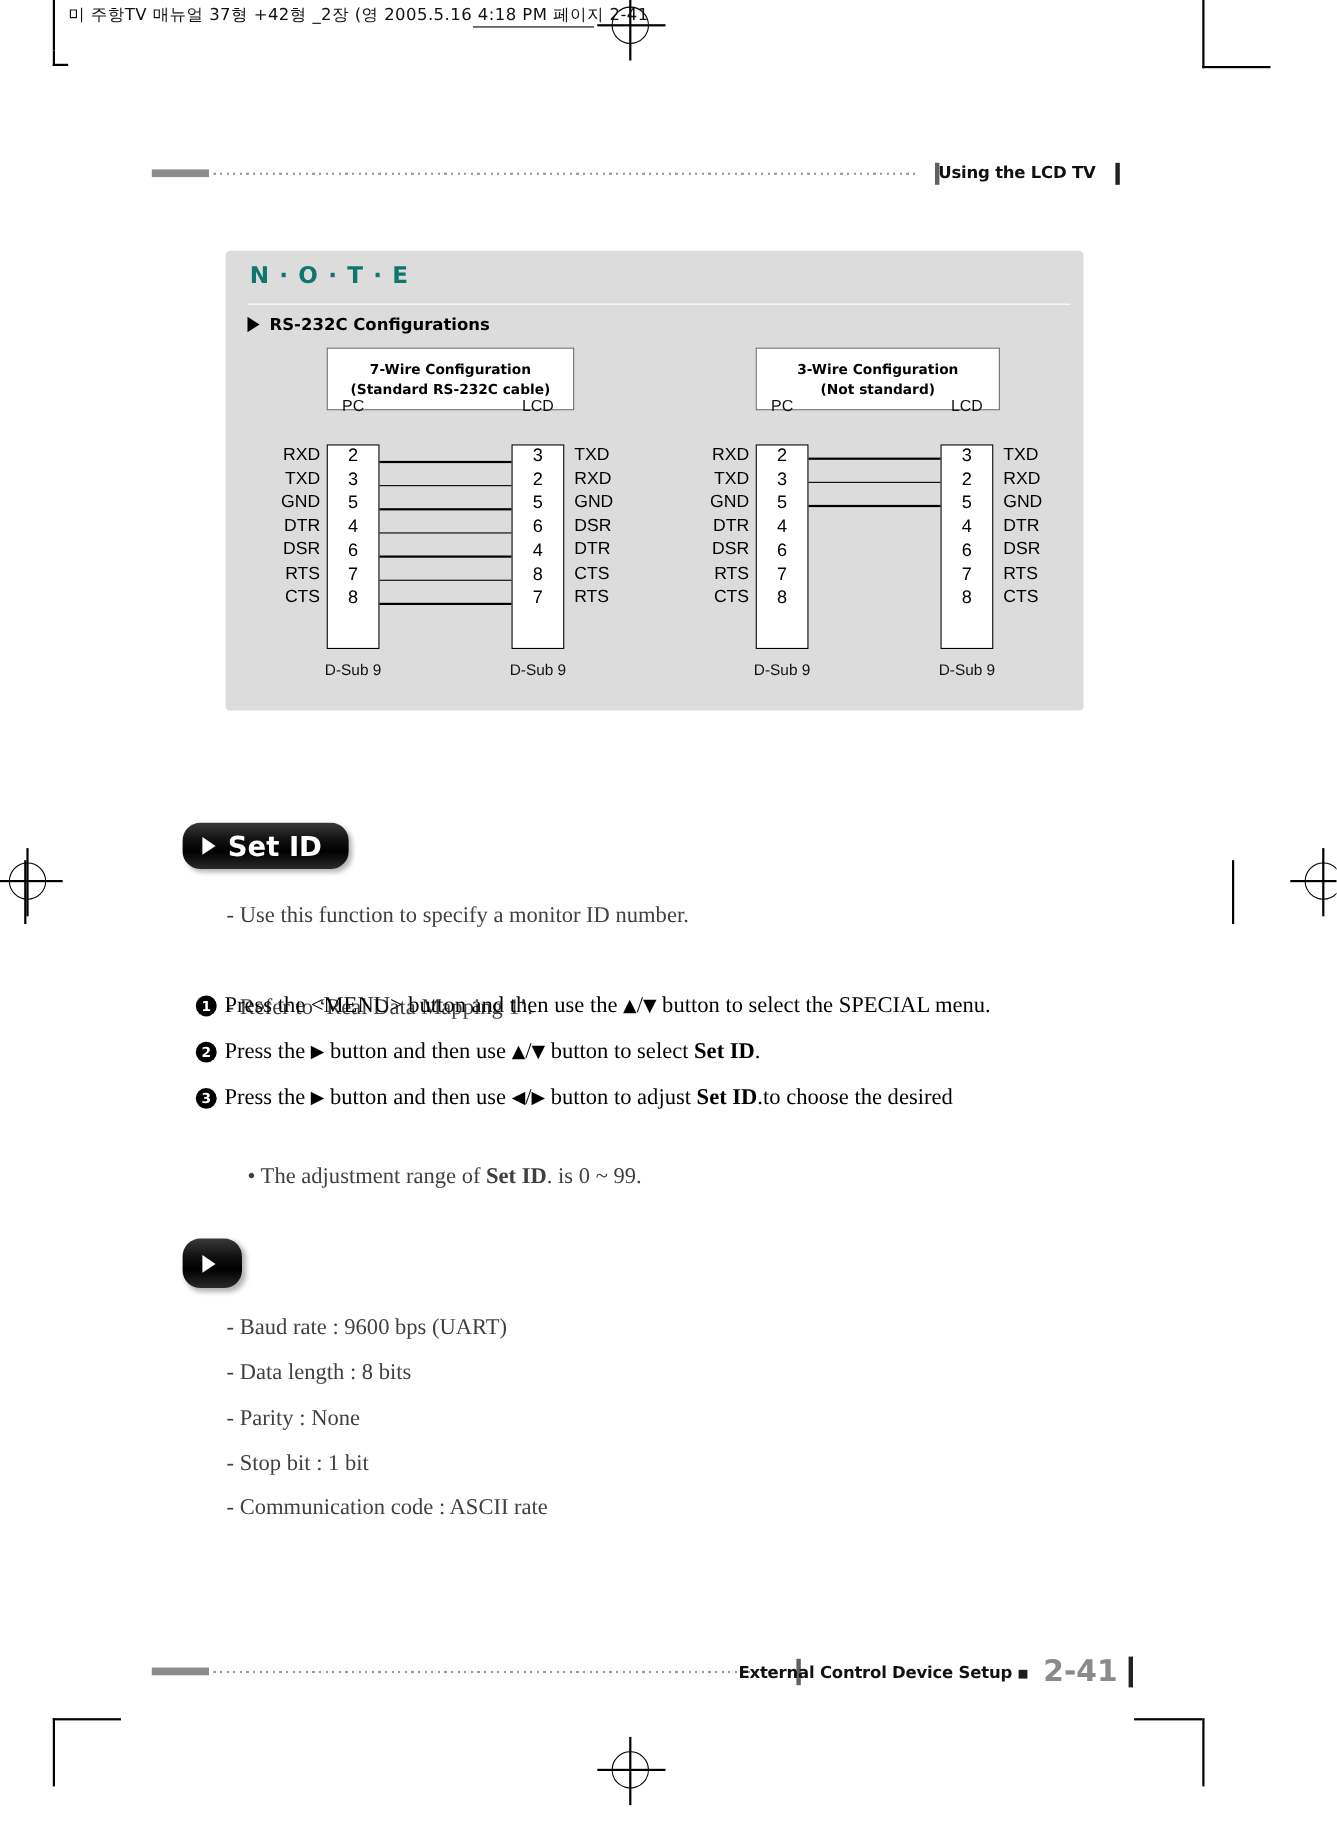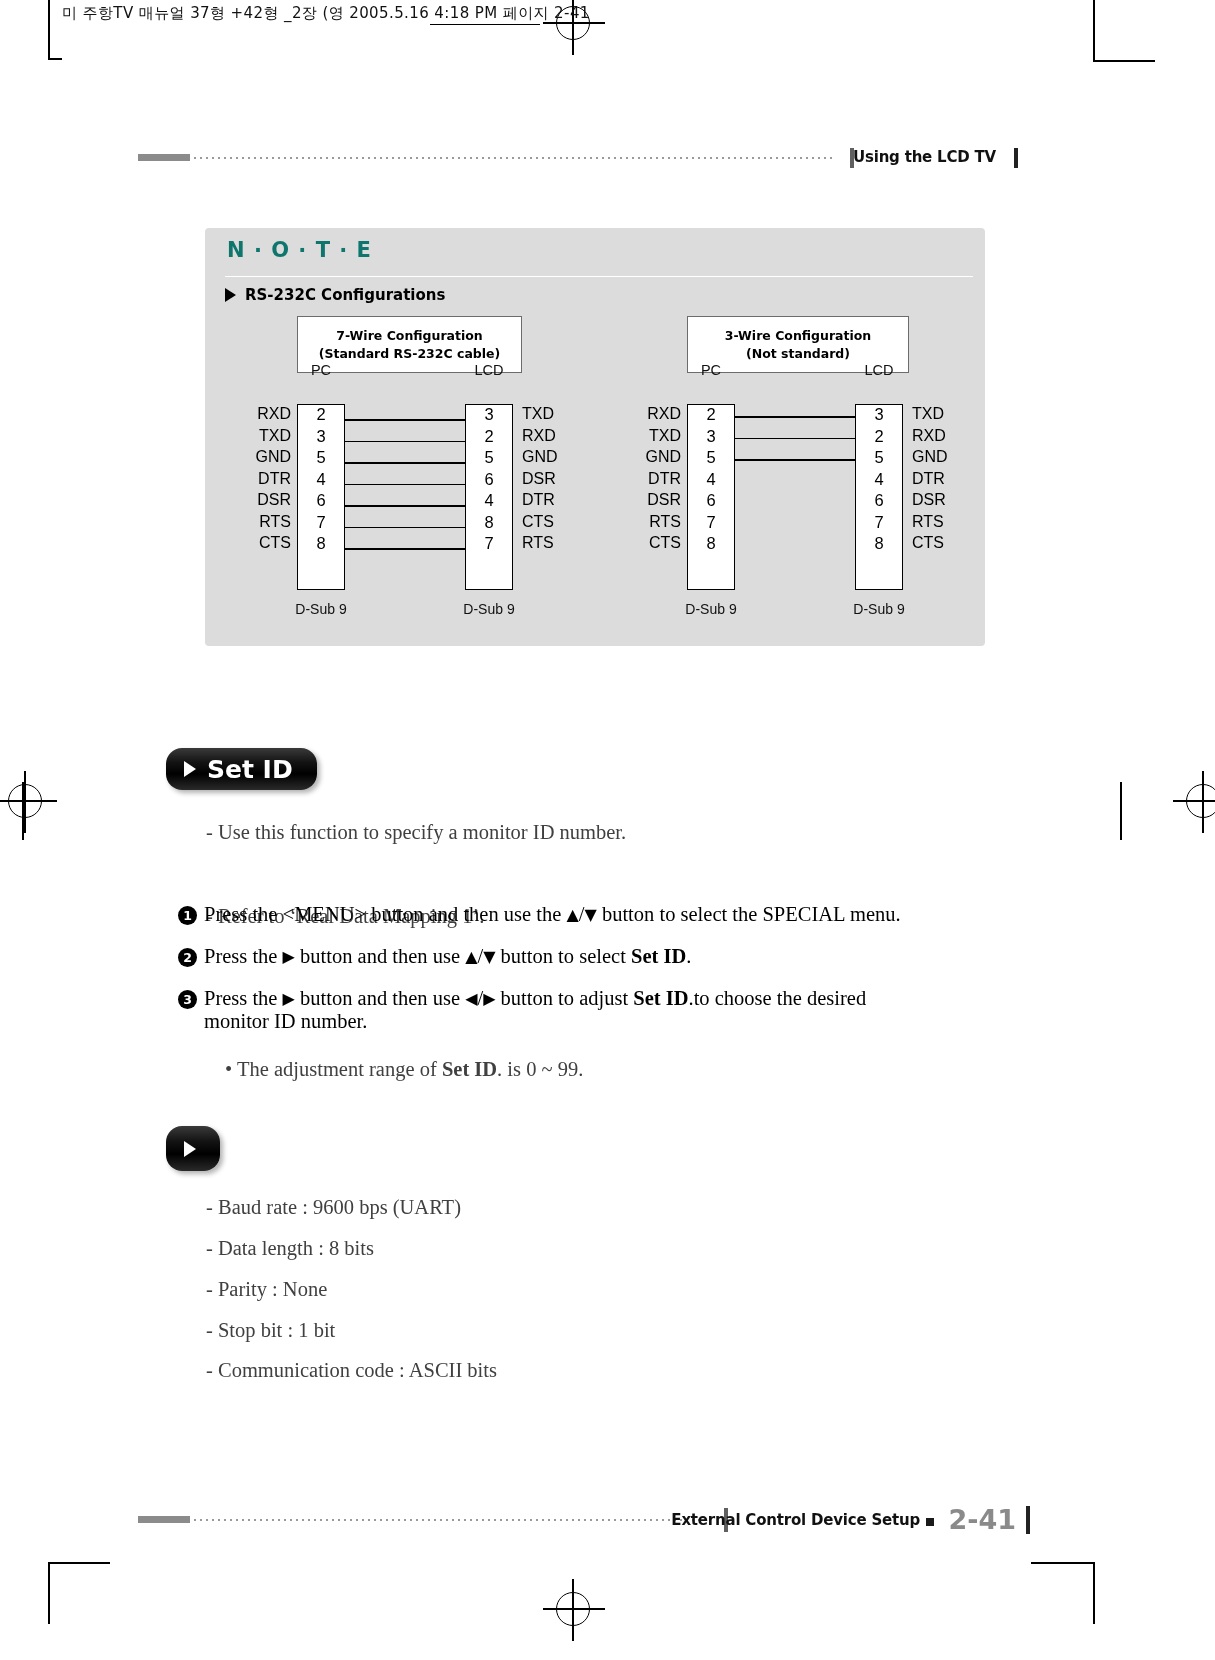--- a/index.html
+++ b/index.html
@@ -290,34 +290,34 @@
 <div class="body-text" style="left:206px; top:818px; width:760px;">- Use this function to specify a monitor ID number.</div>
 <div class="body-text" style="left:206px; top:858px; width:760px;margin-top:44px;">- Refer to ‘Real Data Mapping 1’.</div>
 
 <div class="step" style="left:178px; top:903px; width:800px;">
   <span class="num">1</span><span>Press the &lt;MENU&gt; button and then use the <span class="glyph">▲</span>/<span class="glyph">▼</span> button to select the SPECIAL menu.</span>
 </div>
 <div class="step" style="left:178px; top:945px; width:800px;">
   <span class="num">2</span><span>Press the <span class="glyph">▶</span> button and then use <span class="glyph">▲</span>/<span class="glyph">▼</span> button to select <b class="tight">Set ID</b>.</span>
 </div>
 <div class="step" style="left:178px; top:987px; width:800px;">
-  <span class="num">3</span><span>Press the <span class="glyph">▶</span> button and then use <span class="glyph">◀</span>/<span class="glyph">▶</span> button to adjust <b class="tight">Set ID</b>.to choose the desired<span class="cont">monitor ID number.</span></span>
+  <span class="num">3</span><span>Press the <span class="glyph">▶</span> button and then use <span class="glyph">◀</span>/<span class="glyph">▶</span> button to adjust <b class="tight">Set ID</b>.to choose the desired</span>
 </div>
 
 <div class="body-text" style="left:225px; top:1055px; width:740px;">• The adjustment range of <b class="tight">Set ID</b>. is 0 ~ 99.</div>
 
 <div class="pill" id="pill-comm">
   <span class="tri"></span>
 </div>
 
 <div class="body-text" style="left:206px; top:1193px; width:760px;">- Baud rate : 9600 bps (UART)</div>
 <div class="body-text" style="left:206px; top:1234px; width:760px;">- Data length : 8 bits</div>
 <div class="body-text" style="left:206px; top:1275px; width:760px;">- Parity : None</div>
 <div class="body-text" style="left:206px; top:1316px; width:760px;">- Stop bit : 1 bit</div>
-<div class="body-text" style="left:206px; top:1356px; width:760px;">- Communication code : ASCII bits</div>
+<div class="body-text" style="left:206px; top:1356px; width:760px;">- Communication code : ASCII rate</div>
 
 <div class="footer">
   <div class="ft-dash"></div>
   <div class="ft-dots"></div>
   <div class="ft-tick"></div>
   <div class="ft-label">External Control Device Setup</div>
   <div class="ft-sq"></div>
   <div class="ft-page">2-41</div>
   <div class="ft-endbar"></div>
 </div>

